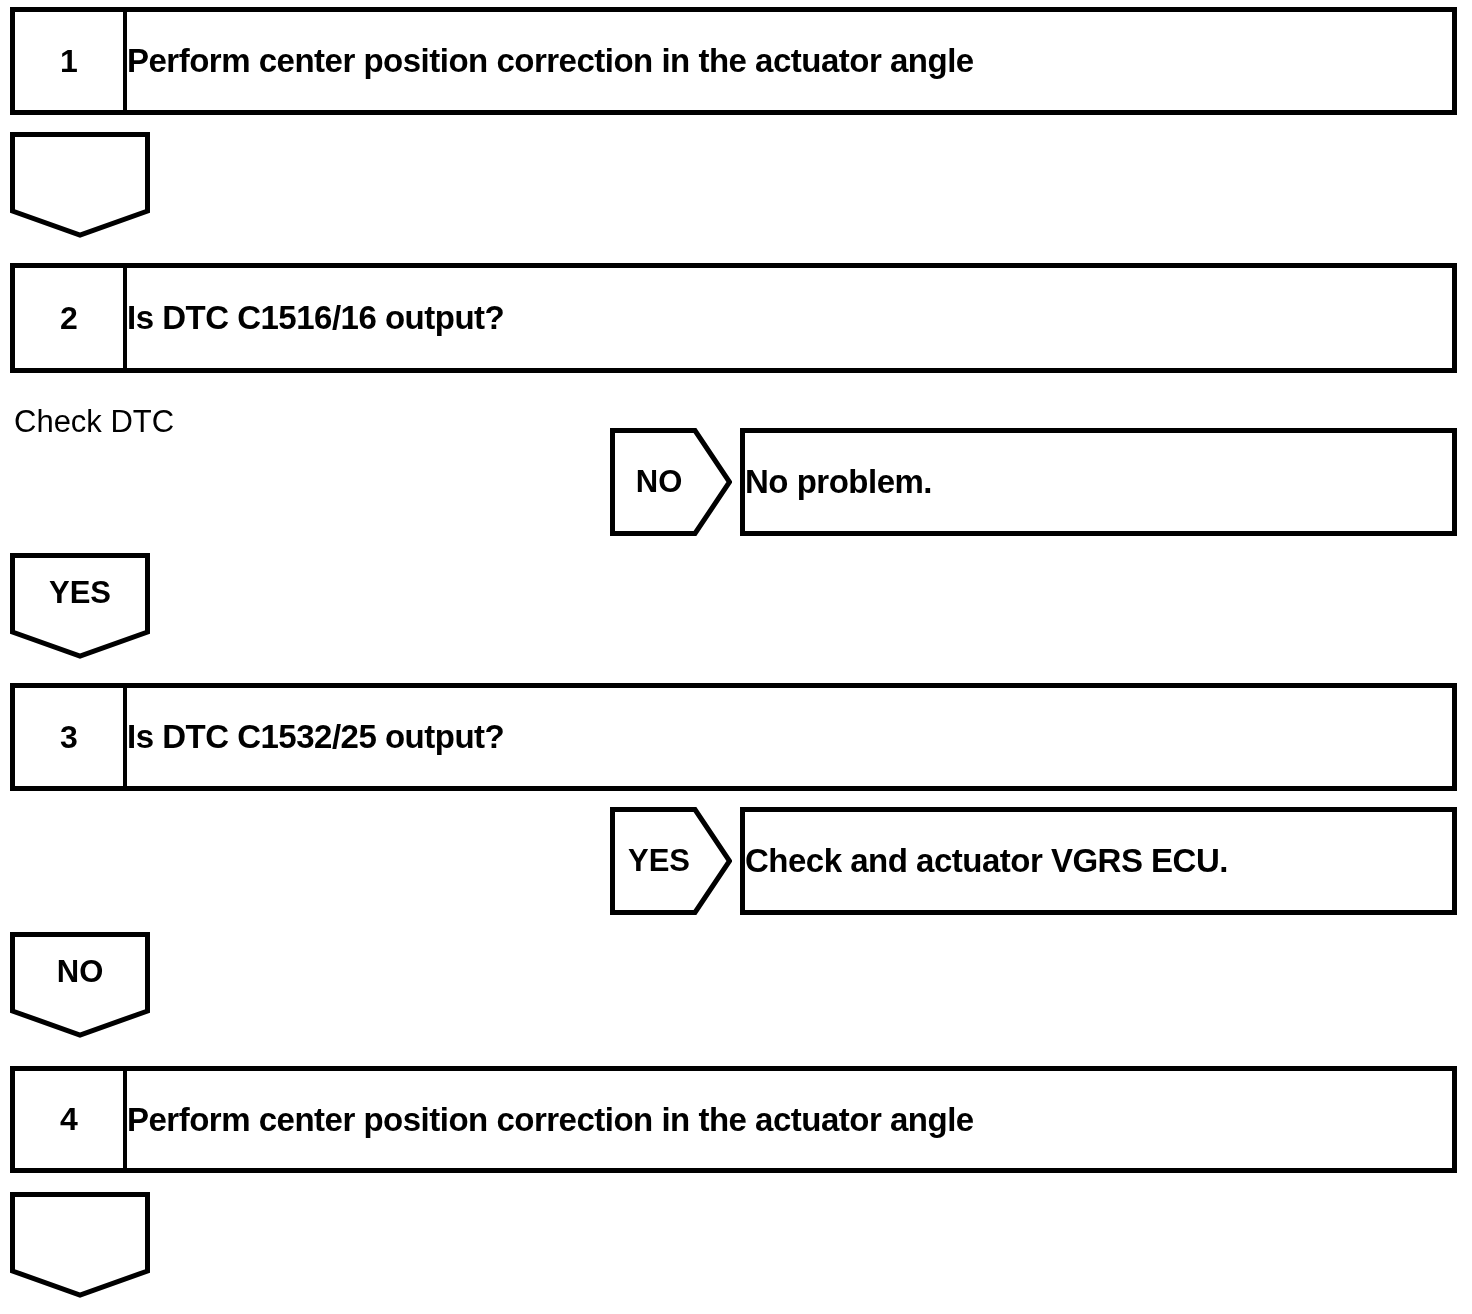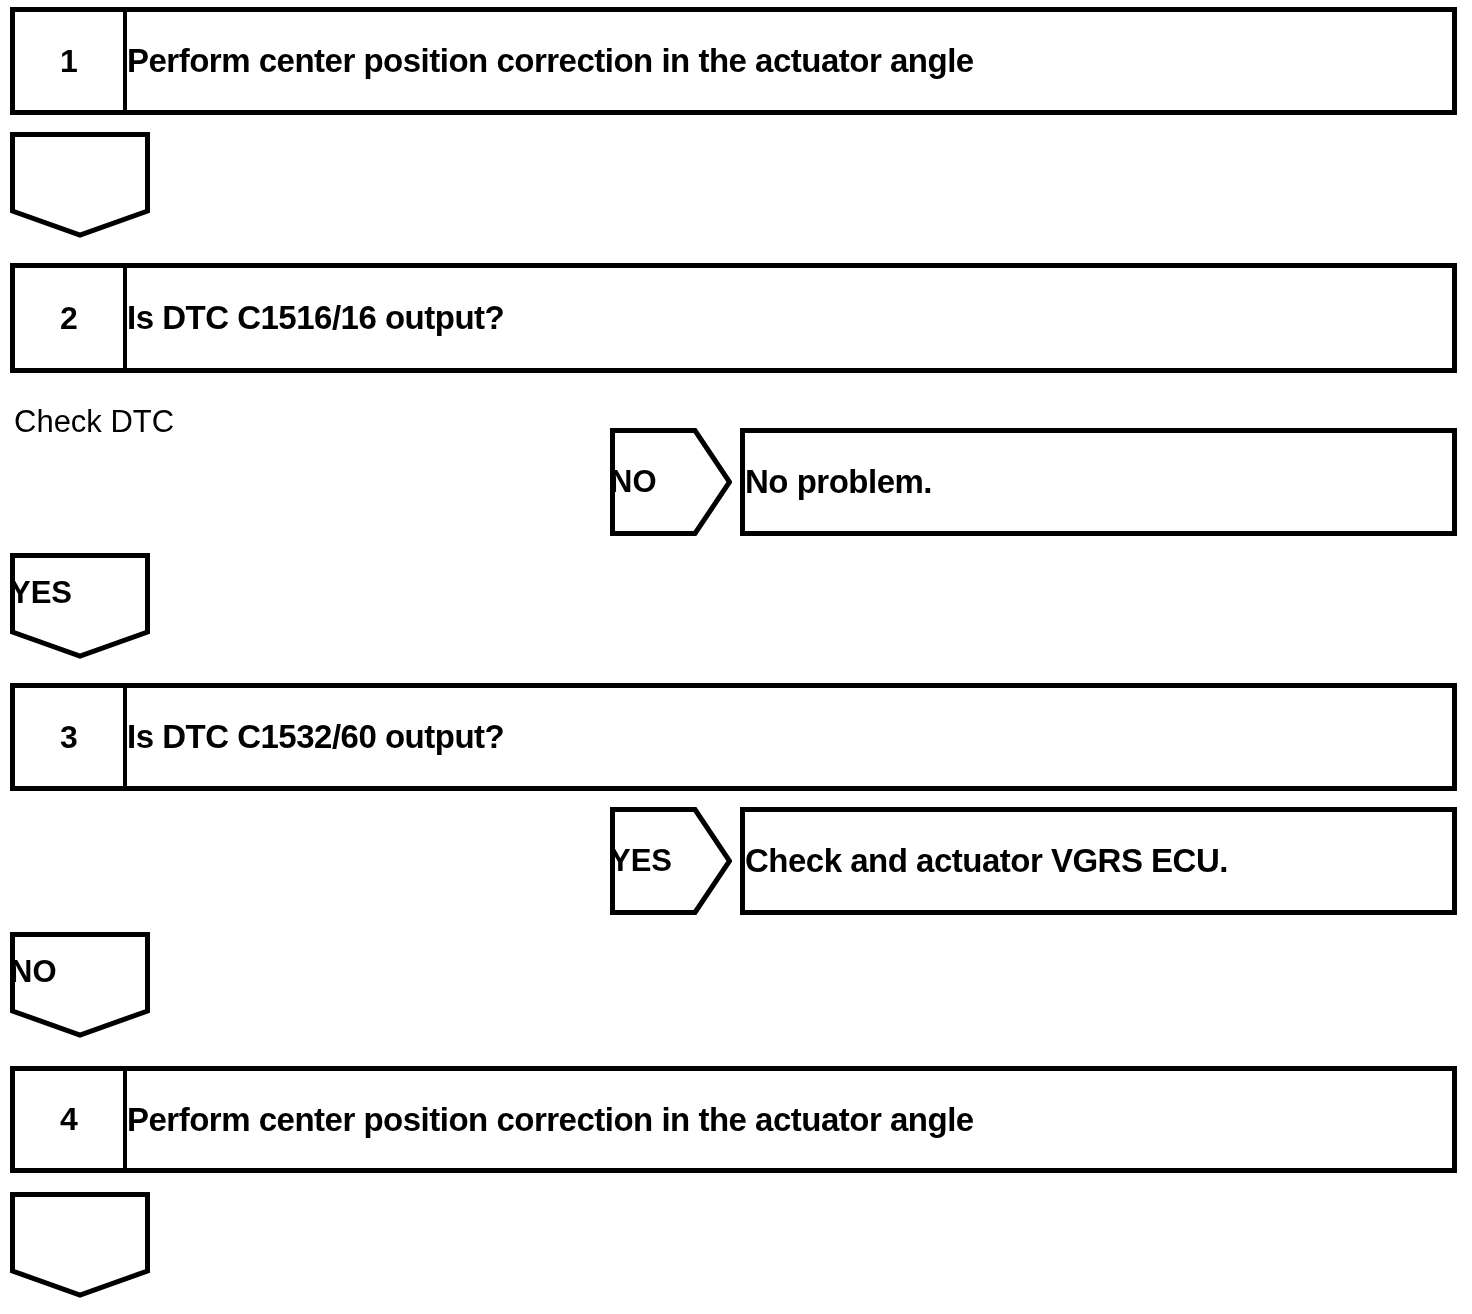--- a/index.html
+++ b/index.html
@@ -75,21 +75,21 @@
   .pent-down svg, .pent-right svg {
     position: absolute;
     left: 0; top: 0;
     display: block;
   }
   .pent-label {
     position: absolute;
     font-weight: bold;
     font-size: 31px;
     line-height: 36px;
-    text-align: left;
+    text-align: center;
   }
   .pent-down .pent-label {
     left: 0;
     right: 0;
     top: 22px;
   }
   .pent-right .pent-label {
     left: 0;
     width: 98px;
     top: 36px;
@@ -138,21 +138,21 @@
 
   <div class="pent-down" style="top:553px">
     <svg width="140" height="106" viewBox="0 0 140 106">
       <polygon points="2.5,2.5 137.5,2.5 137.5,79 70,103 2.5,79" fill="#ffffff" stroke="#000000" stroke-width="5" stroke-linejoin="miter"></polygon>
     </svg>
     <span class="pent-label">YES</span>
   </div>
 
   <div class="step-box" style="top:683px;height:108px">
     <div class="num-cell">3</div>
-    <div class="step-title">Is DTC C1532/60 output?</div>
+    <div class="step-title">Is DTC C1532/25 output?</div>
   </div>
 
   <div class="pent-right" style="top:807px">
     <svg width="122" height="108" viewBox="0 0 122 108">
       <polygon points="2.5,2.5 85,2.5 119.5,54 85,105.5 2.5,105.5" fill="#ffffff" stroke="#000000" stroke-width="5" stroke-linejoin="miter"></polygon>
     </svg>
     <span class="pent-label">YES</span>
   </div>
   <div class="result-box" style="top:807px">Check and actuator VGRS ECU.</div>
 

